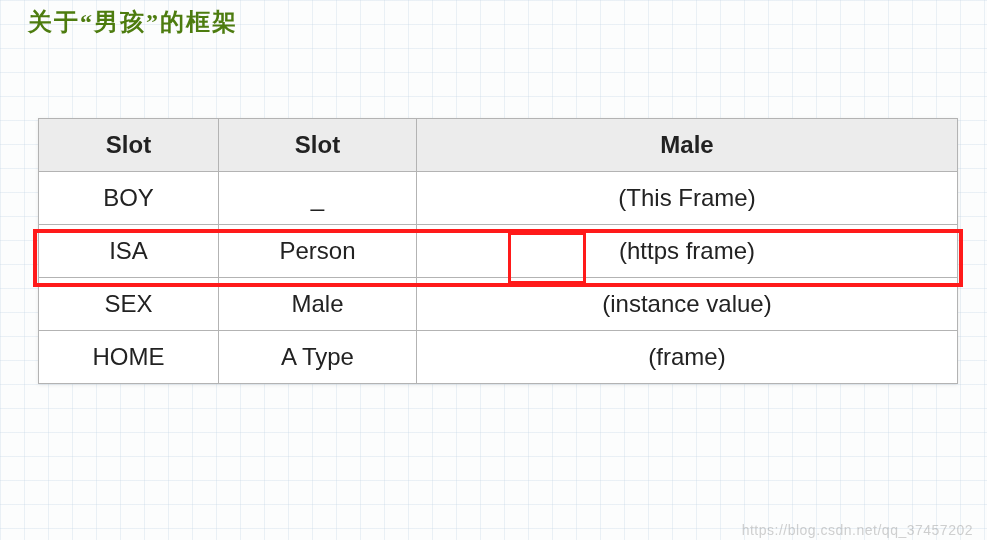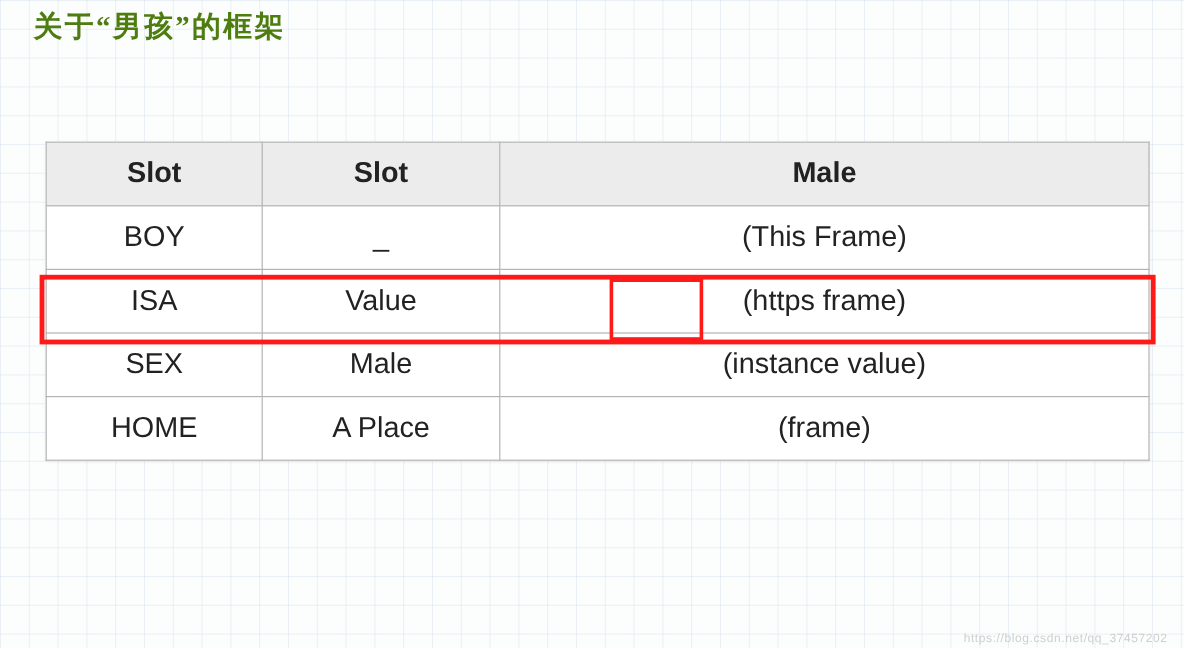--- a/index.html
+++ b/index.html
@@ -72,21 +72,21 @@
       left: 508px;
       top: 232px;
       width: 78px;
       height: 52px;
       border-width: 3px;
     }
     .watermark {
       position: absolute;
       right: 14px;
       bottom: 2px;
-      font-size: 10px;
+      font-size: 14px;
       color: rgba(120,120,120,0.35);
       letter-spacing: 0.5px;
       user-select: none;
     }
   </style>
 </head>
 <body>
 
 <h1 class="title">关于“男孩”的框架</h1>
 
@@ -105,31 +105,31 @@
       </tr>
     </thead>
     <tbody>
       <tr>
         <td>BOY</td>
         <td>_</td>
         <td>(This Frame)</td>
       </tr>
       <tr>
         <td>ISA</td>
-        <td>Value</td>
+        <td>Person</td>
         <td>(https frame)</td>
       </tr>
       <tr>
         <td>SEX</td>
         <td>Male</td>
         <td>(instance value)</td>
       </tr>
       <tr>
         <td>HOME</td>
-        <td>A Place</td>
+        <td>A Type</td>
         <td>(frame)</td>
       </tr>
     </tbody>
   </table>
 </div>
 
 <div class="hl hl-row"></div>
 <div class="hl hl-word"></div>
 
 <div class="watermark">https://blog.csdn.net/qq_37457202</div>

